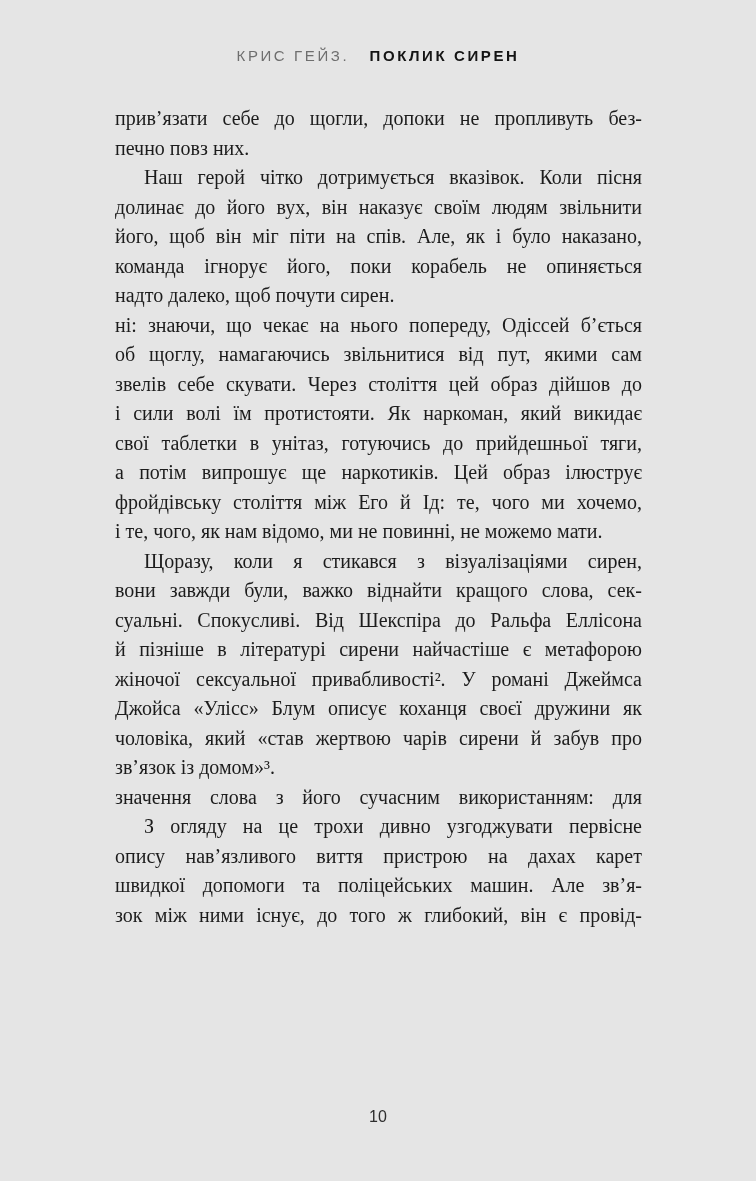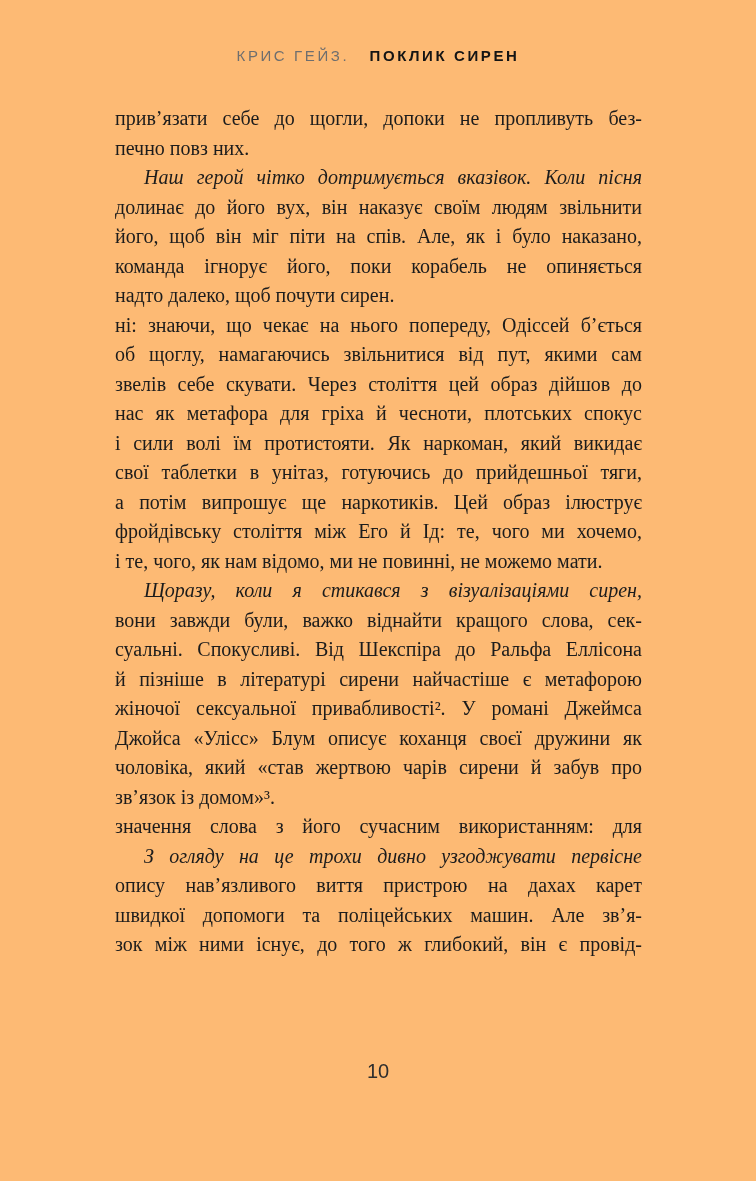--- a/index.html
+++ b/index.html
@@ -4,21 +4,21 @@
 <style>
   html, body {
     margin: 0;
     padding: 0;
     background: #ffffff;
   }
   .page {
     position: relative;
     width: 756px;
     height: 1181px;
-    background: #fdba74;
+    background: #e5e5e5;
     overflow: hidden;
   }
   .running-header {
     position: absolute;
     top: 47px;
     left: 0;
     width: 100%;
     text-align: center;
     font-family: "Liberation Sans", sans-serif;
     font-size: 15px;
@@ -55,30 +55,29 @@
     text-justify: inter-word;
   }
   .line.just::after {
     content: "";
     display: inline-block;
     width: 100%;
     height: 0;
   }
   .line.indent {
     text-indent: 29px;
-    font-style: italic;
   }
   .page-number {
     position: absolute;
-    top: 1060px;
+    top: 1108px;
     left: 0;
     width: 100%;
     text-align: center;
     font-family: "Liberation Sans", sans-serif;
-    font-size: 20px;
+    font-size: 16px;
     color: #2e2e2e;
   }
 </style>
 </head>
 <body>
 
 <div class="page">
 
   <div class="running-header">
     <span class="author">КРИС ГЕЙЗ.</span>
@@ -95,21 +94,20 @@
         <div class="line just indent">Наш герой чітко дотримується вказівок. Коли пісня</div>
         <div class="line just">долинає до його вух, він наказує своїм людям звільнити</div>
         <div class="line just">його, щоб він міг піти на спів. Але, як і було наказано,</div>
         <div class="line just">команда ігнорує його, поки корабель не опиняється</div>
         <div class="line">надто далеко, щоб почути сирен.</div>
       </div>
       <div class="para">
         <div class="line just">ні: знаючи, що чекає на нього попереду, Одіссей б’ється</div>
         <div class="line just">об щоглу, намагаючись звільнитися від пут, якими сам</div>
         <div class="line just">звелів себе скувати. Через століття цей образ дійшов до</div>
-        <div class="line just">нас як метафора для гріха й чесноти, плотських спокус</div>
         <div class="line just">і сили волі їм протистояти. Як наркоман, який викидає</div>
         <div class="line just">свої таблетки в унітаз, готуючись до прийдешньої тяги,</div>
         <div class="line just">а потім випрошує ще наркотиків. Цей образ ілюструє</div>
         <div class="line just">фройдівську століття між Его й Ід: те, чого ми хочемо,</div>
         <div class="line">і те, чого, як нам відомо, ми не повинні, не можемо мати.</div>
       </div>
       <div class="para">
         <div class="line just indent">Щоразу, коли я стикався з візуалізаціями сирен,</div>
         <div class="line just">вони завжди були, важко віднайти кращого слова, сек-</div>
         <div class="line just">суальні. Спокусливі. Від Шекспіра до Ральфа Еллісона</div>

